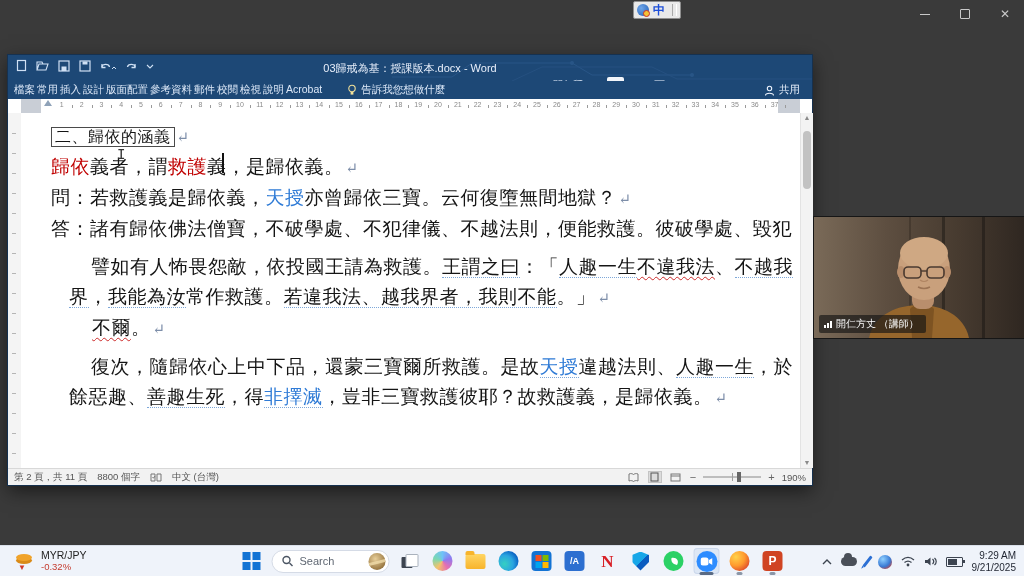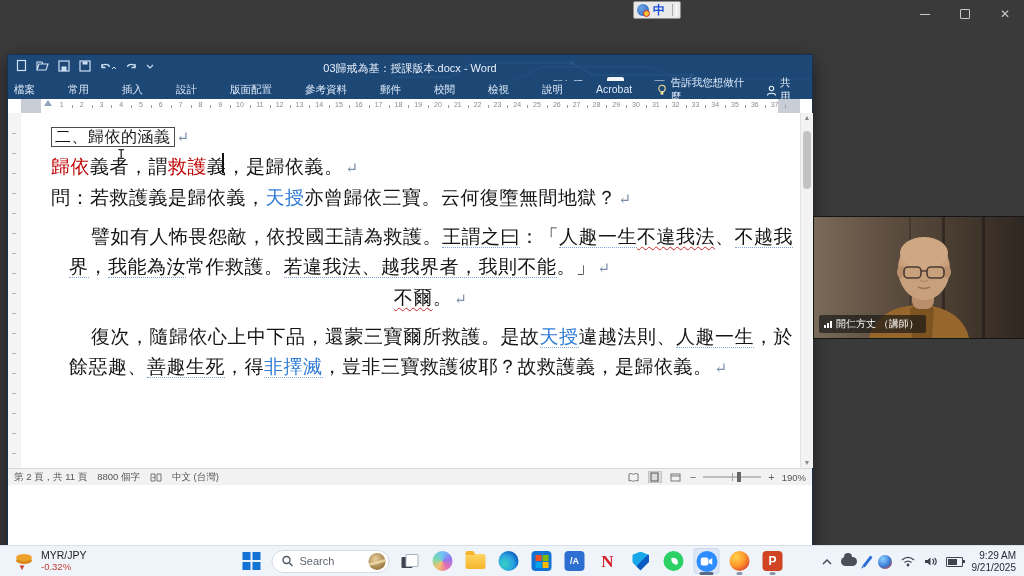--- a/index.html
+++ b/index.html
@@ -14,21 +14,21 @@
   .octl .rest{display:block;width:8px;height:8px;border:1.4px solid #c9c9c9;border-radius:1px;}
 
   #ime-bar{top:1px;left:633px;width:48px;height:18px;background:#e9e9e9;border:1px solid #8f8f8f;
            border-radius:2px;display:flex;align-items:center;gap:4px;padding:0 3px;box-sizing:border-box;}
   .globe{width:12px;height:12px;border-radius:50%;background:radial-gradient(circle at 35% 35%,#6fa6e8,#1f5bb5);position:relative;}
   .globe:after{content:"";position:absolute;right:-1px;bottom:-1px;width:5px;height:5px;border-radius:50%;background:#f3c335;border:1px solid #c9302c;}
   .ime-zh{color:#1d4ed8;font-weight:bold;font-size:12px;line-height:1;}
   .ime-grip{margin-left:auto;width:3px;height:12px;border-left:1px solid #aaa;border-right:1px solid #fff;}
 
   
-  #word{left:8px;top:55px;width:804px;height:522px;background:#fff;
+  #word{left:8px;top:55px;width:804px;height:430px;background:#fff;
         box-shadow:0 0 0 1px #16314f,0 6px 18px rgba(0,0,0,.55);}
   #titlebar{left:0;top:0;width:804px;height:26px;background:#1d4876;overflow:hidden;}
   #titlebar .circuit{position:absolute;right:0;top:0;opacity:.35;}
   #qat{position:absolute;left:8px;top:4px;display:flex;gap:9px;align-items:center;}
   #qat svg{display:block;}
   #word-title{position:absolute;left:0;right:0;top:0;height:26px;display:flex;align-items:center;justify-content:center;
               color:#e8effb;font-size:11px;pointer-events:none;}
   #tb-right{position:absolute;right:4px;top:17px;height:26px;display:flex;align-items:center;gap:24px;}
   #tb-user{color:#dfe9f8;font-size:10px;}
   #tb-avatar{width:17px;height:17px;border-radius:2px;background:#f2f5fa;display:flex;align-items:center;justify-content:center;}
@@ -223,21 +223,21 @@
             <span class="minus"></span>
           </span>
         <span class="wctl">
             <span class="rest"></span>
           </span>
         <span class="wctl">✕</span>
       </div>
     </div>
 
     <div id="menubar" class="abs">
-      <span style="display:flex;gap:33px;">
+      <span style="display:flex;gap:2px;">
           <span class="mtab">檔案</span>
           <span class="mtab">常用</span>
           <span class="mtab">插入</span>
           <span class="mtab">設計</span>
           <span class="mtab">版面配置</span>
           <span class="mtab">參考資料</span>
           <span class="mtab">郵件</span>
           <span class="mtab">校閱</span>
           <span class="mtab">檢視</span>
           <span class="mtab">說明</span>
@@ -284,23 +284,24 @@
         <i class="vtick" style="top: 300px;"></i>
         <i class="vtick" style="top: 320px;"></i>
         <i class="vtick" style="top: 340px;"></i>
       </div>
 
     <div id="doc" class="abs">
       <div id="doc-lines">
           <div class="dline t17" style="margin-left: 25px;"><span class="tbox"><span>二、歸依的涵義</span></span><span class="mark">↵</span></div>
           <div class="dline" style="margin-left: 25px;"><span class="red">歸依</span><span>義者，謂</span><span class="red">救護</span><span>義，是歸依義。</span><span class="mark">↵</span></div>
           <div class="dline" style="margin-left: 25px;"><span>問：若救護義是歸依義，</span><span class="blue">天授</span><span>亦曾歸依三寶。云何復墮無間地獄？</span><span class="mark">↵</span></div>
+          <div class="dline" style="margin-left: 25px;"><span>答：諸有歸依佛法僧寶，不破學處、不犯律儀、不越法則，便能救護。彼破學處、毀犯</span></div>
           <div class="dline" style="margin-left: 65px; margin-top: 8px;"><span>譬如有人怖畏怨敵，依投國王請為救護。</span><span class="u">王謂之曰</span><span>：「</span><span class="u">人趣一生</span><span class="w">不違我法</span><span>、</span><span class="u">不越我</span></div>
           <div class="dline" style="margin-left: 43px;"><span class="u">界</span><span>，</span><span class="u">我能為汝</span><span>常作救護。</span><span class="u">若違我法、越我界者，我則不能</span><span>。」</span><span class="mark">↵</span></div>
-          <div class="dline" style="margin-left: 39px; text-align: center;"><span class="w">不爾</span><span>。</span><span class="mark">↵</span></div>
+          <div class="dline" style="margin-left: 66px;"><span class="w">不爾</span><span>。</span><span class="mark">↵</span></div>
           <div class="dline" style="margin-left: 65px; margin-top: 8px;"><span>復次，隨歸依心上中下品，還蒙三寶爾所救護。是故</span><span class="blue u">天授</span><span>違越法則、</span><span class="u">人趣一生</span><span>，於</span></div>
           <div class="dline" style="margin-left: 43px;"><span>餘惡趣、</span><span class="u">善趣生死</span><span>，得</span><span class="blue u">非擇滅</span><span>，豈非三寶救護彼耶？故救護義，是歸依義。</span><span class="mark">↵</span></div>
         </div>
       <div id="caret" class="abs"></div>
       <div id="ibeam" class="abs">I</div>
     </div>
 
     <div id="w-scroll" class="abs">
       <span class="sarrow" style="top:0;">▲</span>
       <span id="w-thumb"></span>

